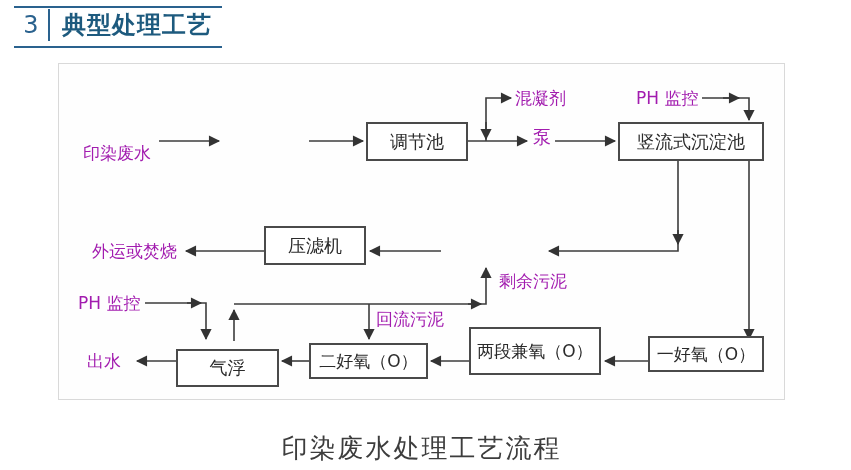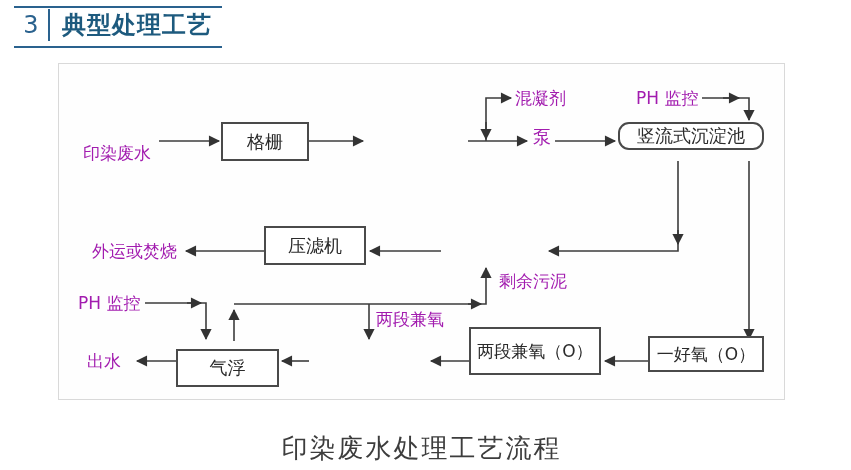--- a/index.html
+++ b/index.html
@@ -22,21 +22,21 @@
   .panel svg{position:absolute;left:0;top:0;}
 
   .fbox{position:absolute;border:2px solid #4a4a4a;background:#ffffff;
         display:flex;align-items:center;justify-content:center;
         font-size:18px;color:#2b2b2b;box-sizing:border-box;white-space:nowrap;}
   .flabel{position:absolute;font-size:17px;color:#a21caf;white-space:nowrap;line-height:18px;}
 
   
   .b-grille{left:162px;top:58px;width:88px;height:39px;}
   .b-reg{left:307px;top:58px;width:102px;height:39px;}
-  .b-sed{left:559px;top:58px;width:146px;height:28px;border-radius:11px;}
+  .b-sed{left:559px;top:58px;width:146px;height:39px;}
   .b-press{left:205px;top:162px;width:102px;height:39px;}
   .b-sludge{left:382px;top:161px;width:105px;height:40px;}
   .b-flot{left:117px;top:277px;width:103px;height:38px;margin-top:8px;}
   .b-aer2{left:250px;top:279px;width:119px;height:36px;font-size:17px;}
   .b-fac{left:410px;top:263px;width:132px;height:48px;font-size:17px;}
   .b-aer1{left:589px;top:272px;width:116px;height:36px;font-size:17px;}
 
   
   .l-influent{left:24px;top:68px;margin-top:12px;}
   .l-coag{left:456px;top:25px;}
@@ -91,34 +91,35 @@
         <path d="M310 240 V275" marker-end="url(#arr)"></path>
         <path d="M86 239 H147 V275" marker-end="url(#arr)"></path>
         <path d="M128 239 H142" marker-end="url(#arr)"></path>
         <path d="M589 297 H546" marker-end="url(#arr)"></path>
         <path d="M410 297 H372" marker-end="url(#arr)"></path>
         <path d="M250 297 H223" marker-end="url(#arr)"></path>
         <path d="M117 297 H78" marker-end="url(#arr)"></path>
       </g>
     </svg>
 
-    <div class="fbox b-grille">格栅</div>
+    <div class="fbox b-reg">调节池</div>
     <div class="fbox b-sed">竖流式沉淀池</div>
     <div class="fbox b-press">压滤机</div>
     <div class="fbox b-flot">气浮</div>
+    <div class="fbox b-aer2">二好氧（O）</div>
     <div class="fbox b-fac">两段兼氧（O）</div>
     <div class="fbox b-aer1">一好氧（O）</div>
 
     <div class="flabel l-influent">印染废水</div>
     <div class="flabel l-coag">混凝剂</div>
     <div class="flabel l-pump">泵</div>
     <div class="flabel l-phtop">PH 监控</div>
     <div class="flabel l-out-disposal">外运或焚烧</div>
     <div class="flabel l-excess">剩余污泥</div>
-    <div class="flabel l-return">两段兼氧</div>
+    <div class="flabel l-return">回流污泥</div>
     <div class="flabel l-phbottom">PH 监控</div>
     <div class="flabel l-effluent">出水</div>
 
   </div>
 
   <div class="caption">印染废水处理工艺流程</div>
 
 </div>
 
 </body></html>

